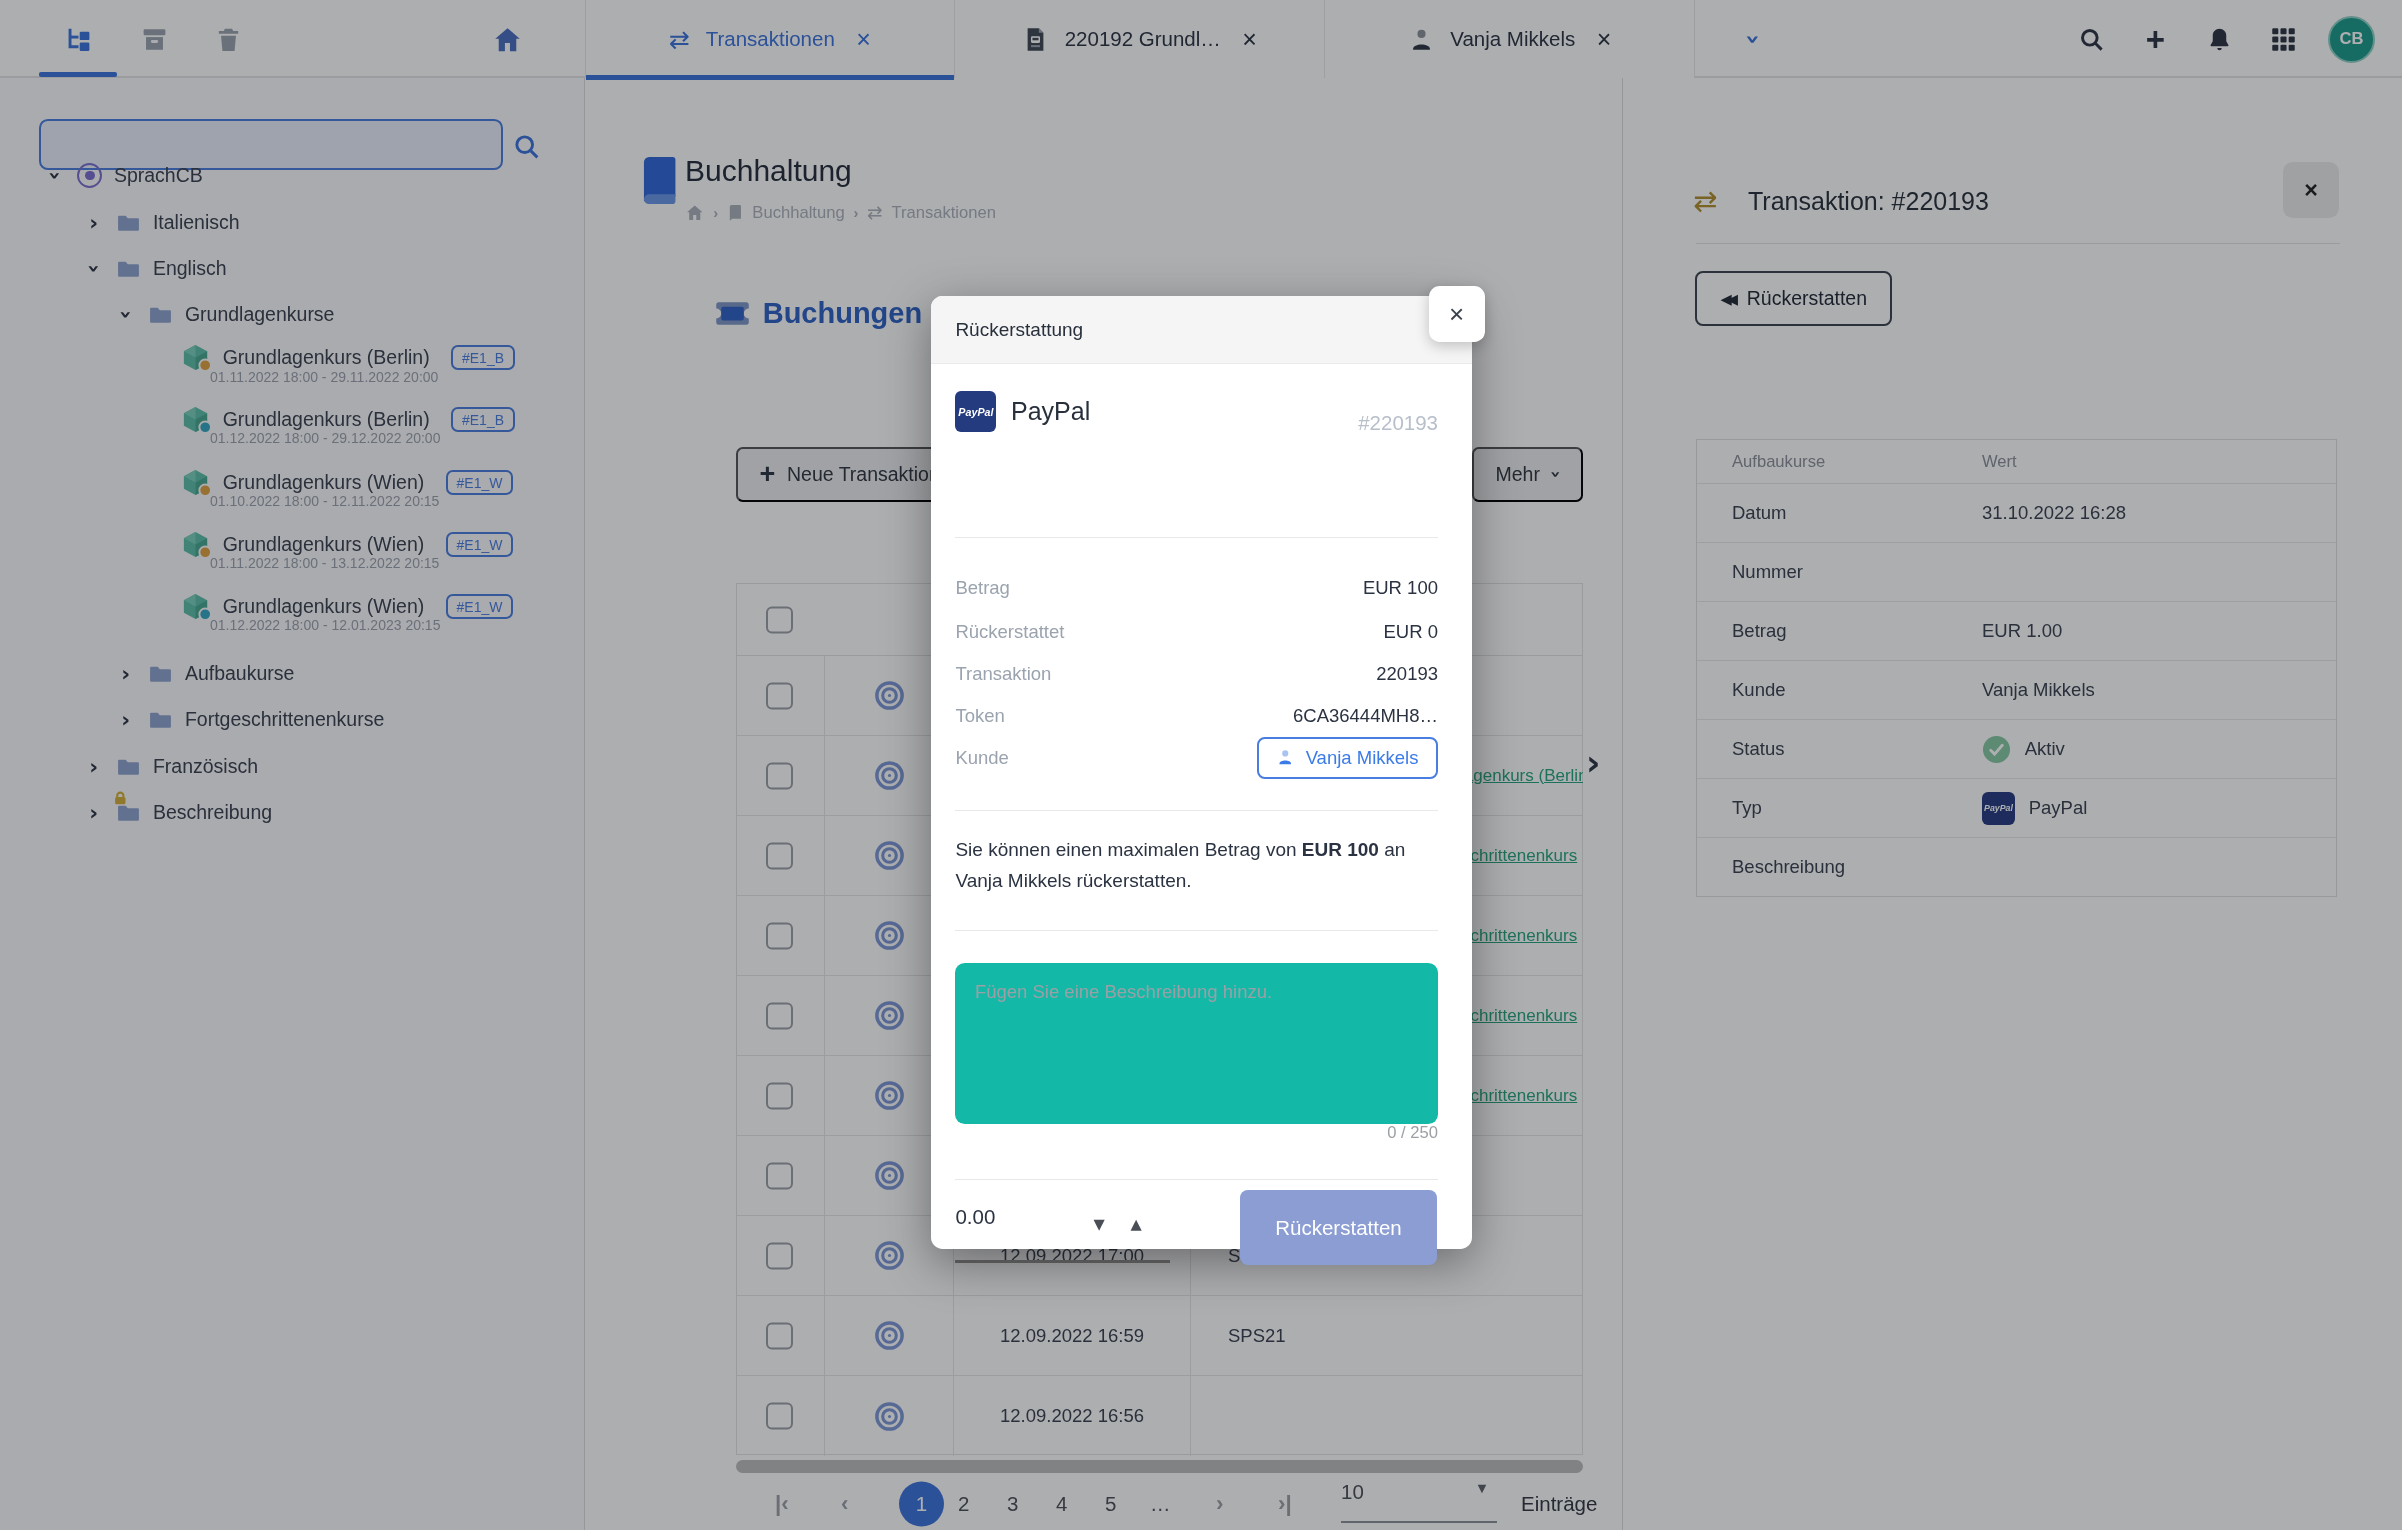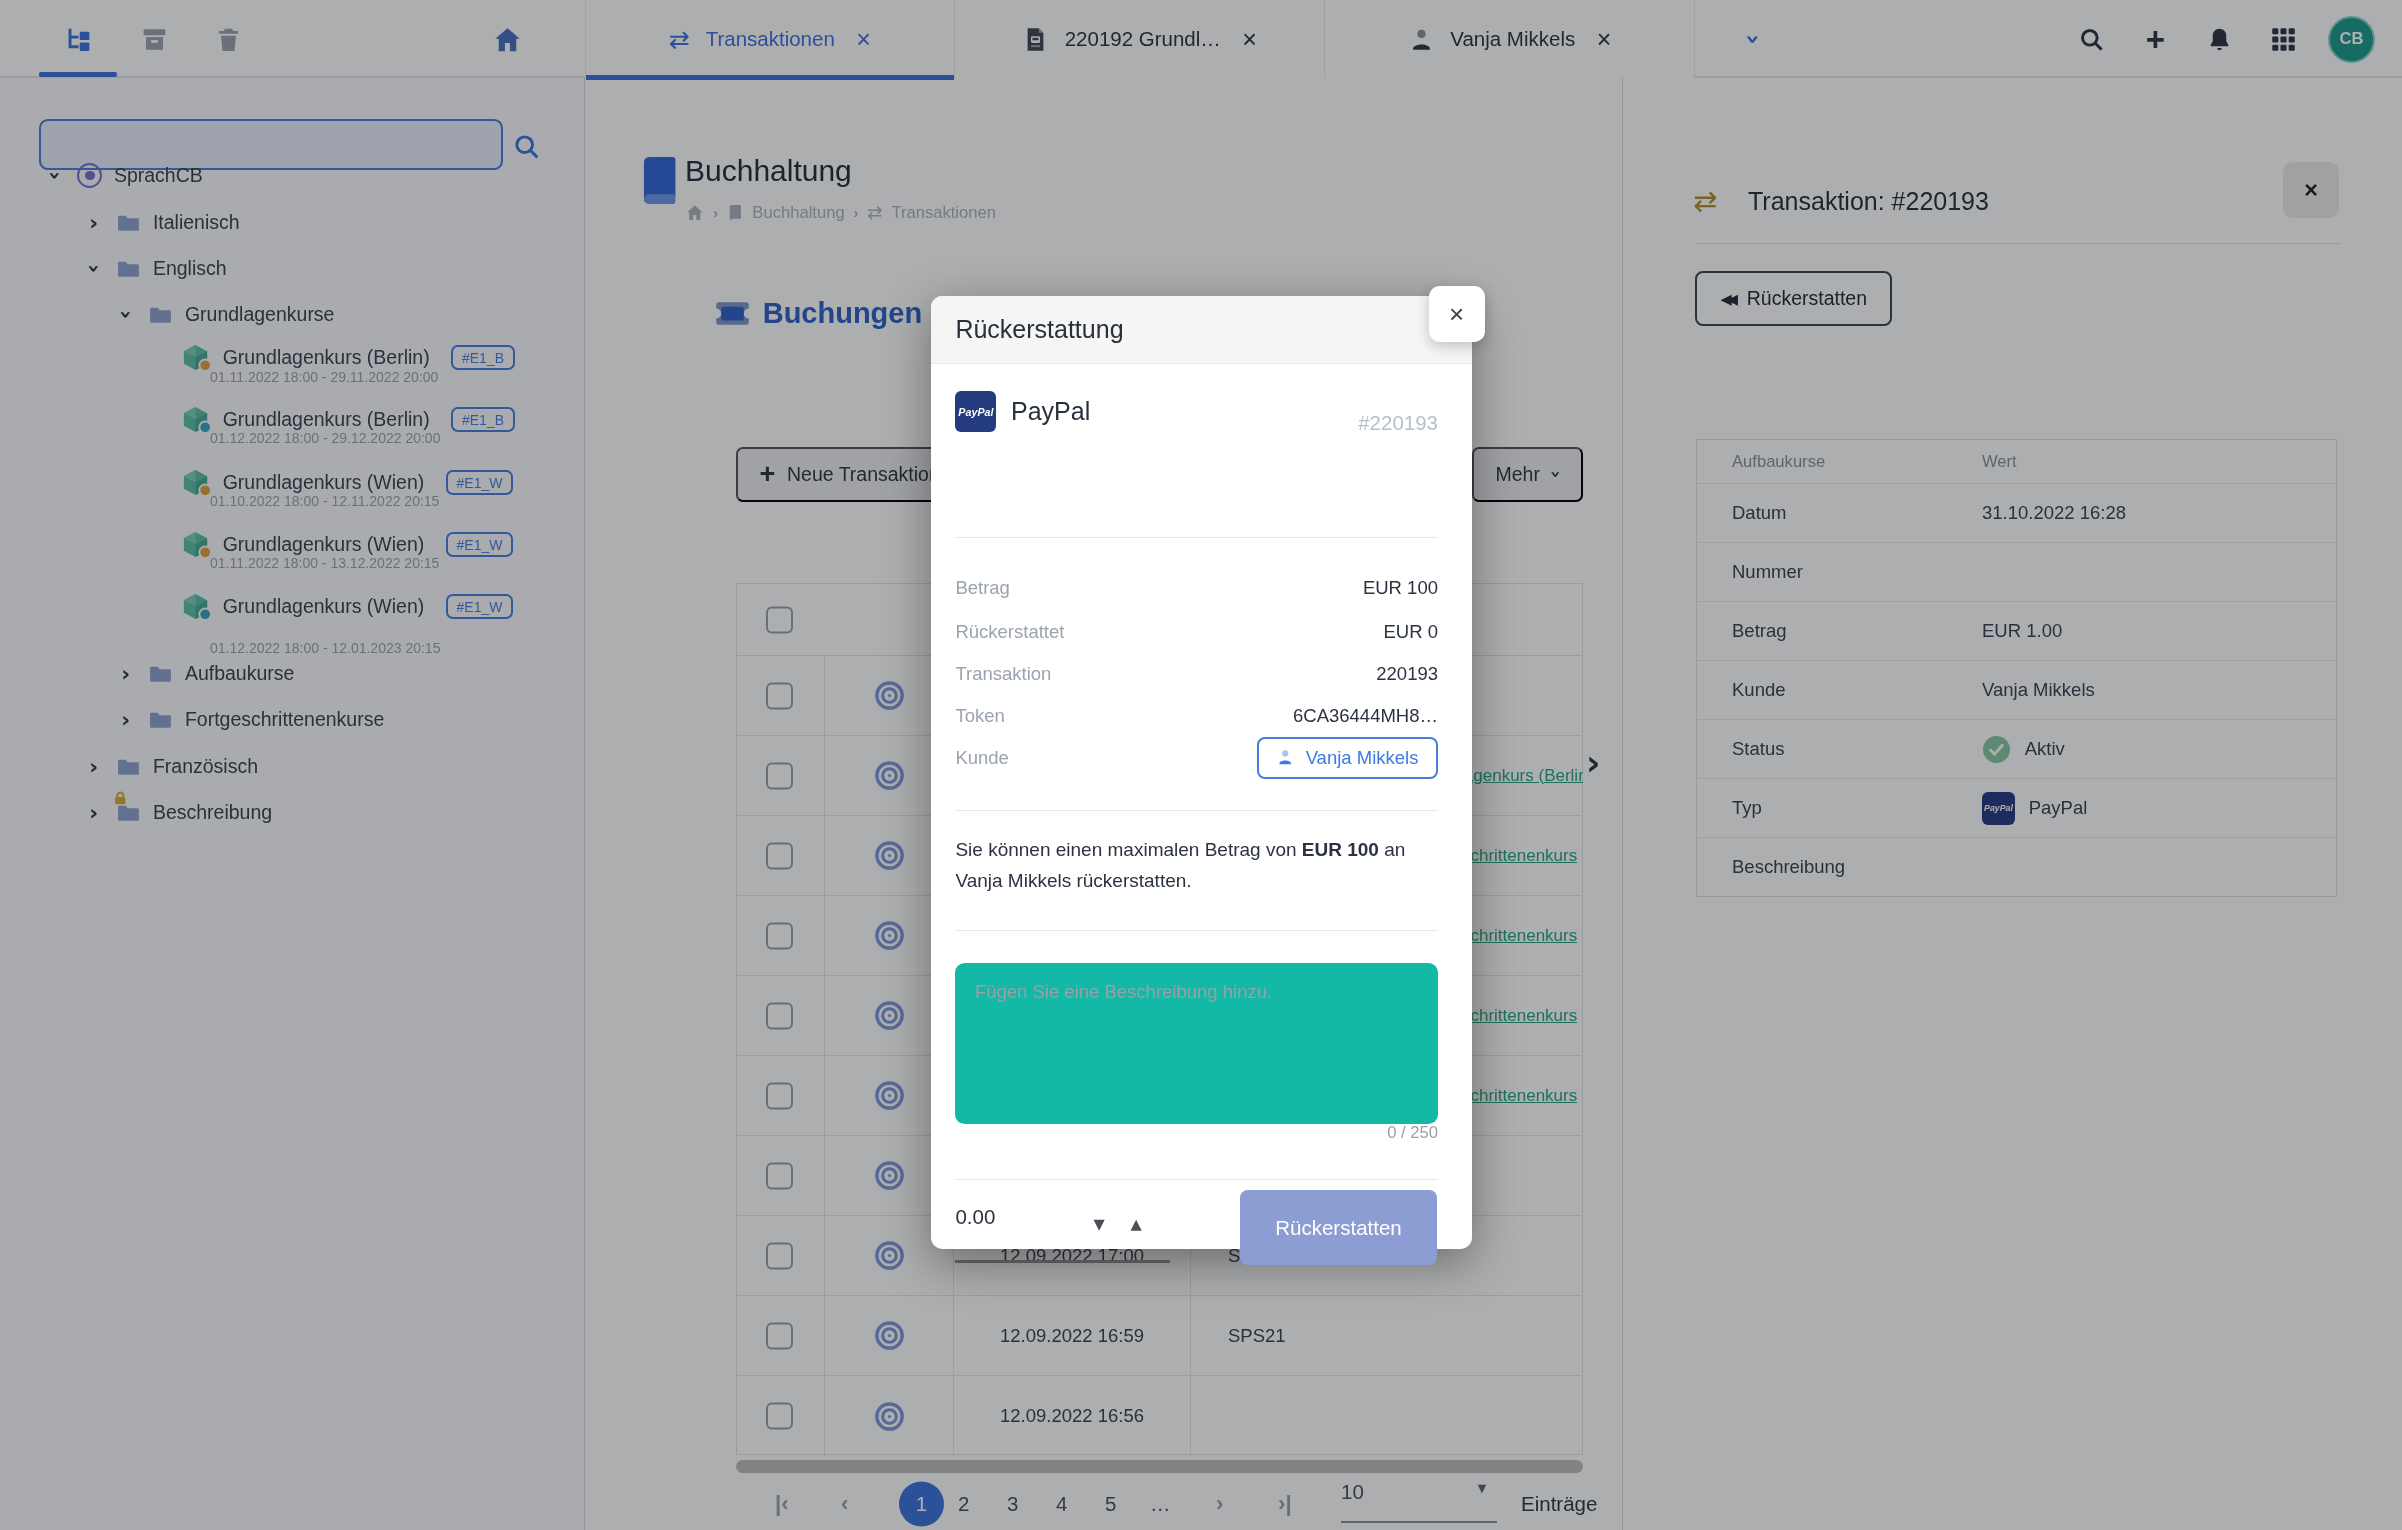--- a/index.html
+++ b/index.html
@@ -89,21 +89,21 @@
   .ptable .pr{height:59px;display:flex;align-items:center;border-top:1px solid #e8e8e8;font-size:18.5px;color:#39414f}
   .ptable .c1{padding-left:35px;width:285px;flex:none}
   .ptable .c2{display:flex;align-items:center;gap:13.7px}
   .pp-chip{width:33px;height:33px;border-radius:5.9px;background:var(--paypal);color:#fff;display:flex;align-items:center;justify-content:center;font-size:8.8px;font-style:italic;font-weight:700}
   .pp-chip.big{width:41px;height:41px;font-size:10.7px}
 
   
   .overlay{position:absolute;inset:0;background:rgba(15,17,22,0.34);z-index:40}
   .modal{position:absolute;left:931px;top:296px;width:541px;height:953px;background:#fff;border-radius:11.7px;box-shadow:0 13.7px 47px rgba(0,0,0,.38);z-index:50}
   .m-close{position:absolute;right:-12.7px;top:-9.8px;width:56px;height:56px;background:#fff;border-radius:10.7px;box-shadow:0 3.9px 13.7px rgba(0,0,0,.22);display:flex;align-items:center;justify-content:center;font-size:26px;color:#3c434e;cursor:pointer}
-  .m-head{height:68px;background:#f5f5f6;border-radius:11.7px 11.7px 0 0;border-bottom:1px solid #ebebeb;display:flex;align-items:center;padding-left:24.4px;font-size:25px;font-weight:500;color:#28303c}
+  .m-head{height:68px;background:#f5f5f6;border-radius:11.7px 11.7px 0 0;border-bottom:1px solid #ebebeb;display:flex;align-items:center;padding-left:24.4px;font-size:19px;font-weight:500;color:#28303c}
   .m-body{position:relative;height:885px}
   .m-prov{position:absolute;left:24.4px;top:27px;display:flex;align-items:center;gap:14.6px}
   .m-prov .pname{font-size:25px;font-weight:500;color:#28303c}
   .m-ref{position:absolute;right:34px;top:47px;font-size:20.5px;color:#b7bfca}
   .m-div{position:absolute;left:24.4px;right:34px;height:1px;background:#e8e8e8}
   .m-row{position:absolute;left:24.4px;right:34px;height:42px;display:flex;align-items:center;justify-content:space-between}
   .m-row .ml{font-size:18.5px;color:#9aa3ae}
   .m-row .mv{font-size:18.5px;font-weight:500;color:#2b3342}
   .cust-btn{display:flex;align-items:center;gap:10.7px;border:2px solid var(--badge);border-radius:7.8px;height:42px;padding:0 17.6px;color:#3b7be8;font-size:18.5px;cursor:pointer;background:#fff}
   .m-info{position:absolute;left:24.4px;right:34px;top:470px;font-size:19px;line-height:1.65;color:#2b3342}
@@ -302,21 +302,21 @@
     <div class="trow" style="left:180px;top:509px">
       <svg width="31" height="31" viewBox="0 0 32 32">
           <path d="M16 3 28 9.5v13L16 29 4 22.5v-13z" fill="#5cbfa9"></path>
           <path d="M16 3v13L4 9.5z" fill="#7ad0bc"></path>
           <path d="M16 16l12-6.5v13L16 29z" fill="#46a890"></path>
           <circle cx="26" cy="24" r="6" fill="#35a7c2" stroke="#fbfbfc" stroke-width="2"></circle>
         </svg>
       <span class="lbl">Grundlagenkurs (Wien)</span>
       <span class="badge">#E1_W</span>
     </div>
-    <div class="tdate" style="left:210px;top:562px">01.12.2022 18:00 - 12.01.2023 20:15</div>
+    <div class="tdate" style="left:210px;top:539px">01.12.2022 18:00 - 12.01.2023 20:15</div>
 
     <div class="trow" style="left:115px;top:576px">
       <span class="chx chev-t">›</span>
       <svg width="25" height="25" viewBox="0 0 24 24">
           <path d="M3 5.5h6.3l2 2.3H21a1 1 0 011 1V19a1 1 0 01-1 1H3a1 1 0 01-1-1V6.5a1 1 0 011-1z" fill="#8fa3cf"></path>
         </svg>
       <span class="lbl">Aufbaukurse</span>
     </div>
     <div class="trow" style="left:115px;top:622px">
       <span class="chx chev-t">›</span>

